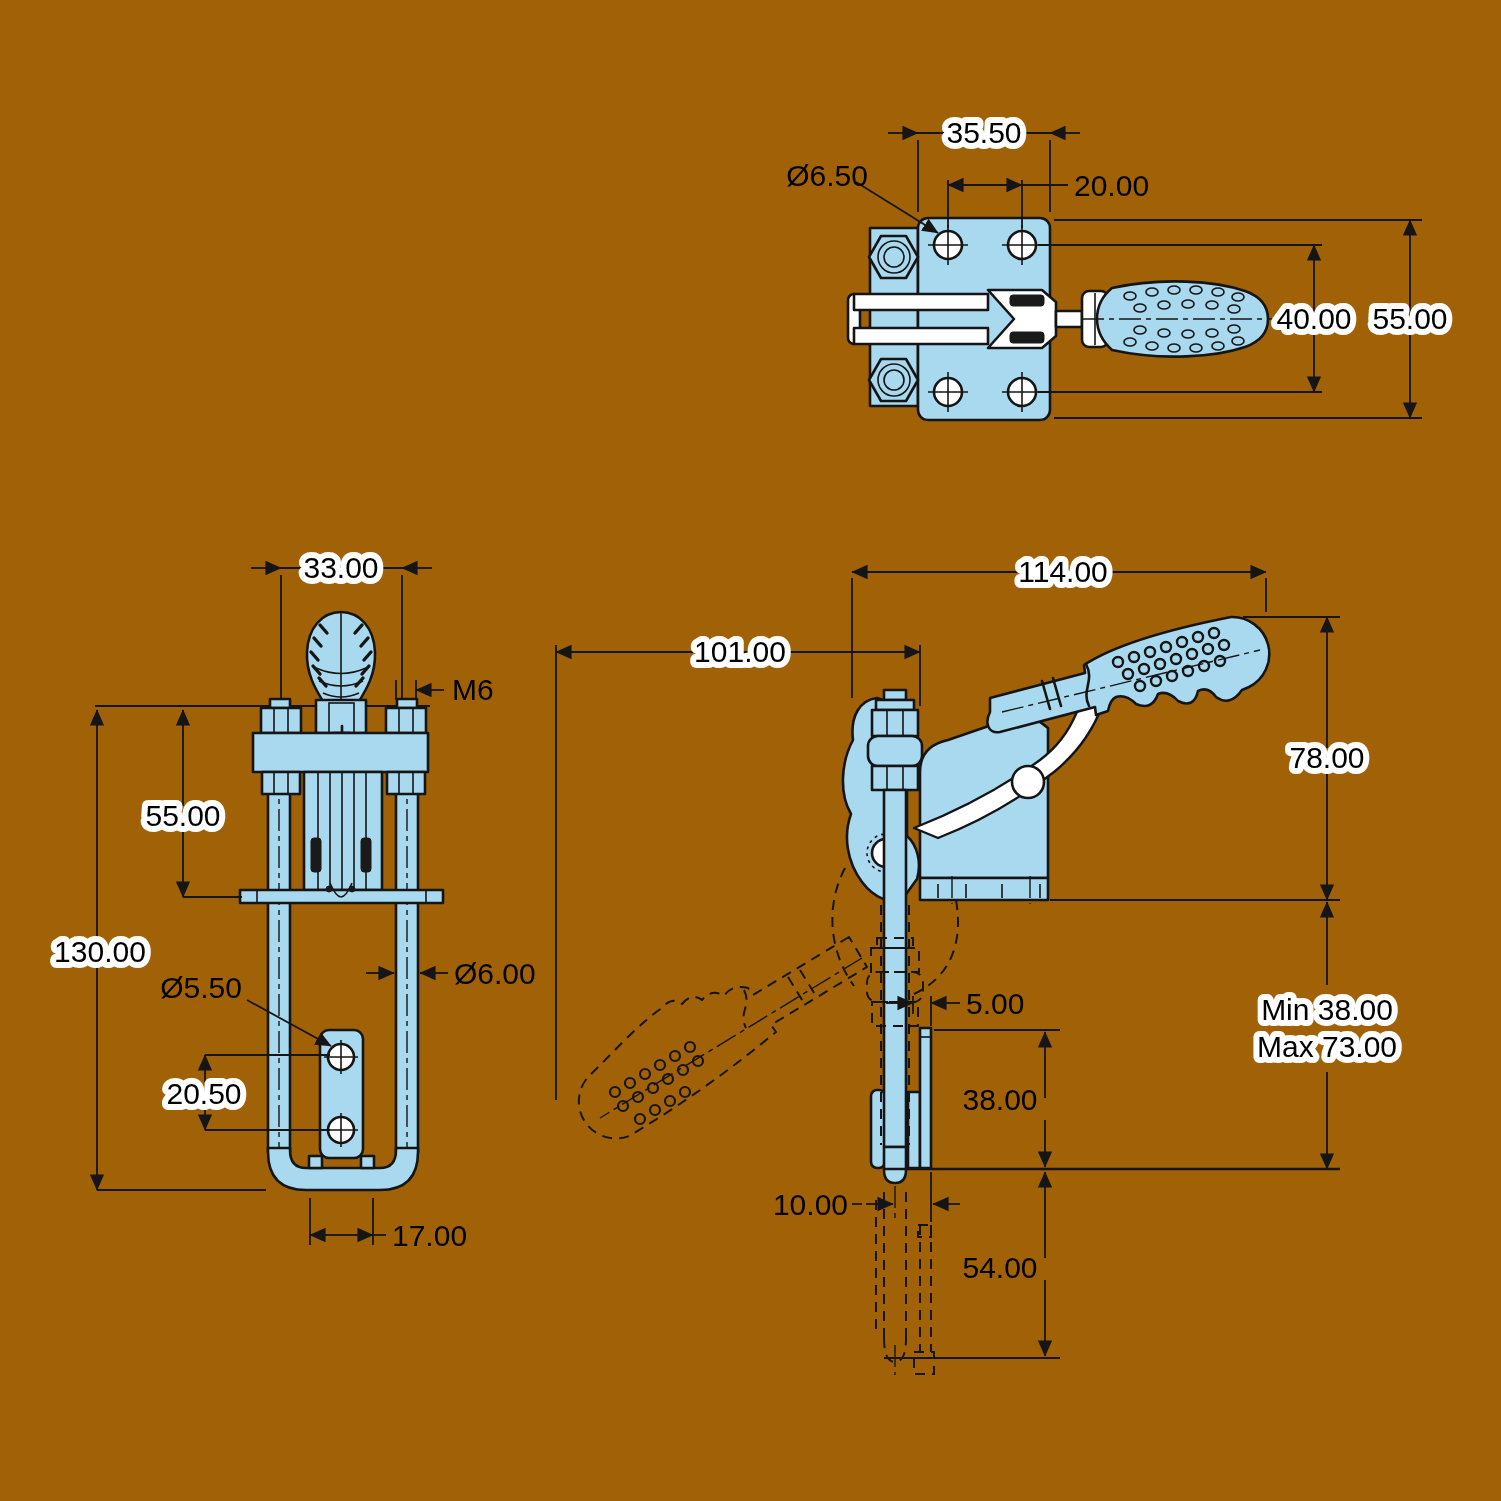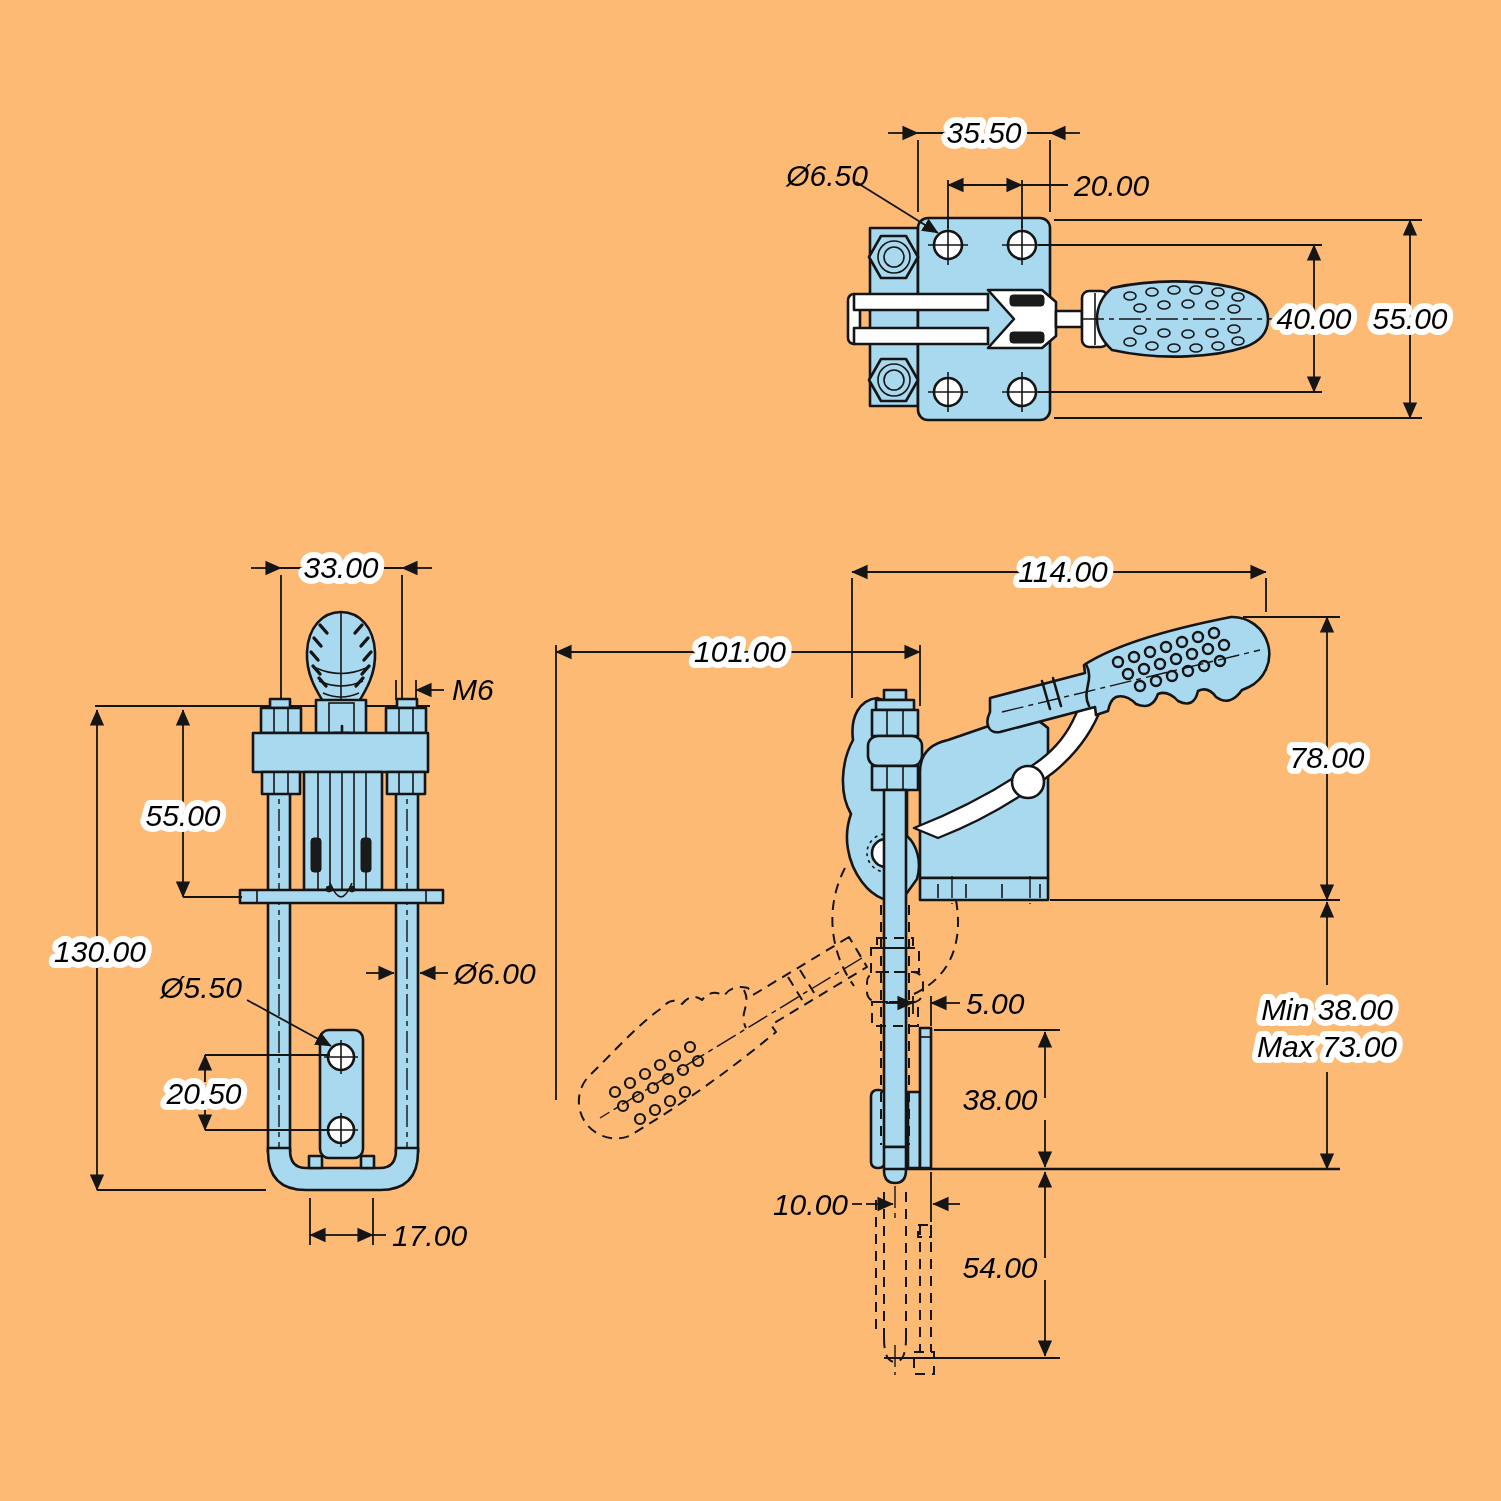--- a/index.html
+++ b/index.html
@@ -1,16 +1,16 @@
 <!DOCTYPE html>
 <html><head>
 <meta charset="utf-8">
 <style>
   html,body{margin:0;padding:0;background:#ffffff;}
-  .page{width:1501px;height:1501px;background:#fdba74;position:relative;font-family:"Liberation Sans",sans-serif;font-style:italic;}
+  .page{width:1501px;height:1501px;background:#a16207;position:relative;font-family:"Liberation Sans",sans-serif;}
   svg{display:block;}
   .part{fill:#a9d9ef;stroke:#151515;stroke-width:2.6;stroke-linejoin:round;}
   .wht{fill:#ffffff;stroke:#151515;stroke-width:2.6;stroke-linejoin:round;}
   .blk{fill:#1a1a1a;stroke:#1a1a1a;stroke-width:1;}
   .edge{fill:none;stroke:#151515;stroke-width:2.6;stroke-linecap:round;}
   .thin{fill:none;stroke:#151515;stroke-width:1.6;}
   .dim{fill:none;stroke:#151515;stroke-width:1.8;}
   .dash{fill:none;stroke:#151515;stroke-width:2;stroke-dasharray:10 7;}
   .dashf{fill:none;stroke:#151515;stroke-width:2;stroke-dasharray:10 7;stroke-linejoin:round;}
   .dd{fill:none;stroke:#151515;stroke-width:1.4;stroke-dasharray:22 5 5 5;}

